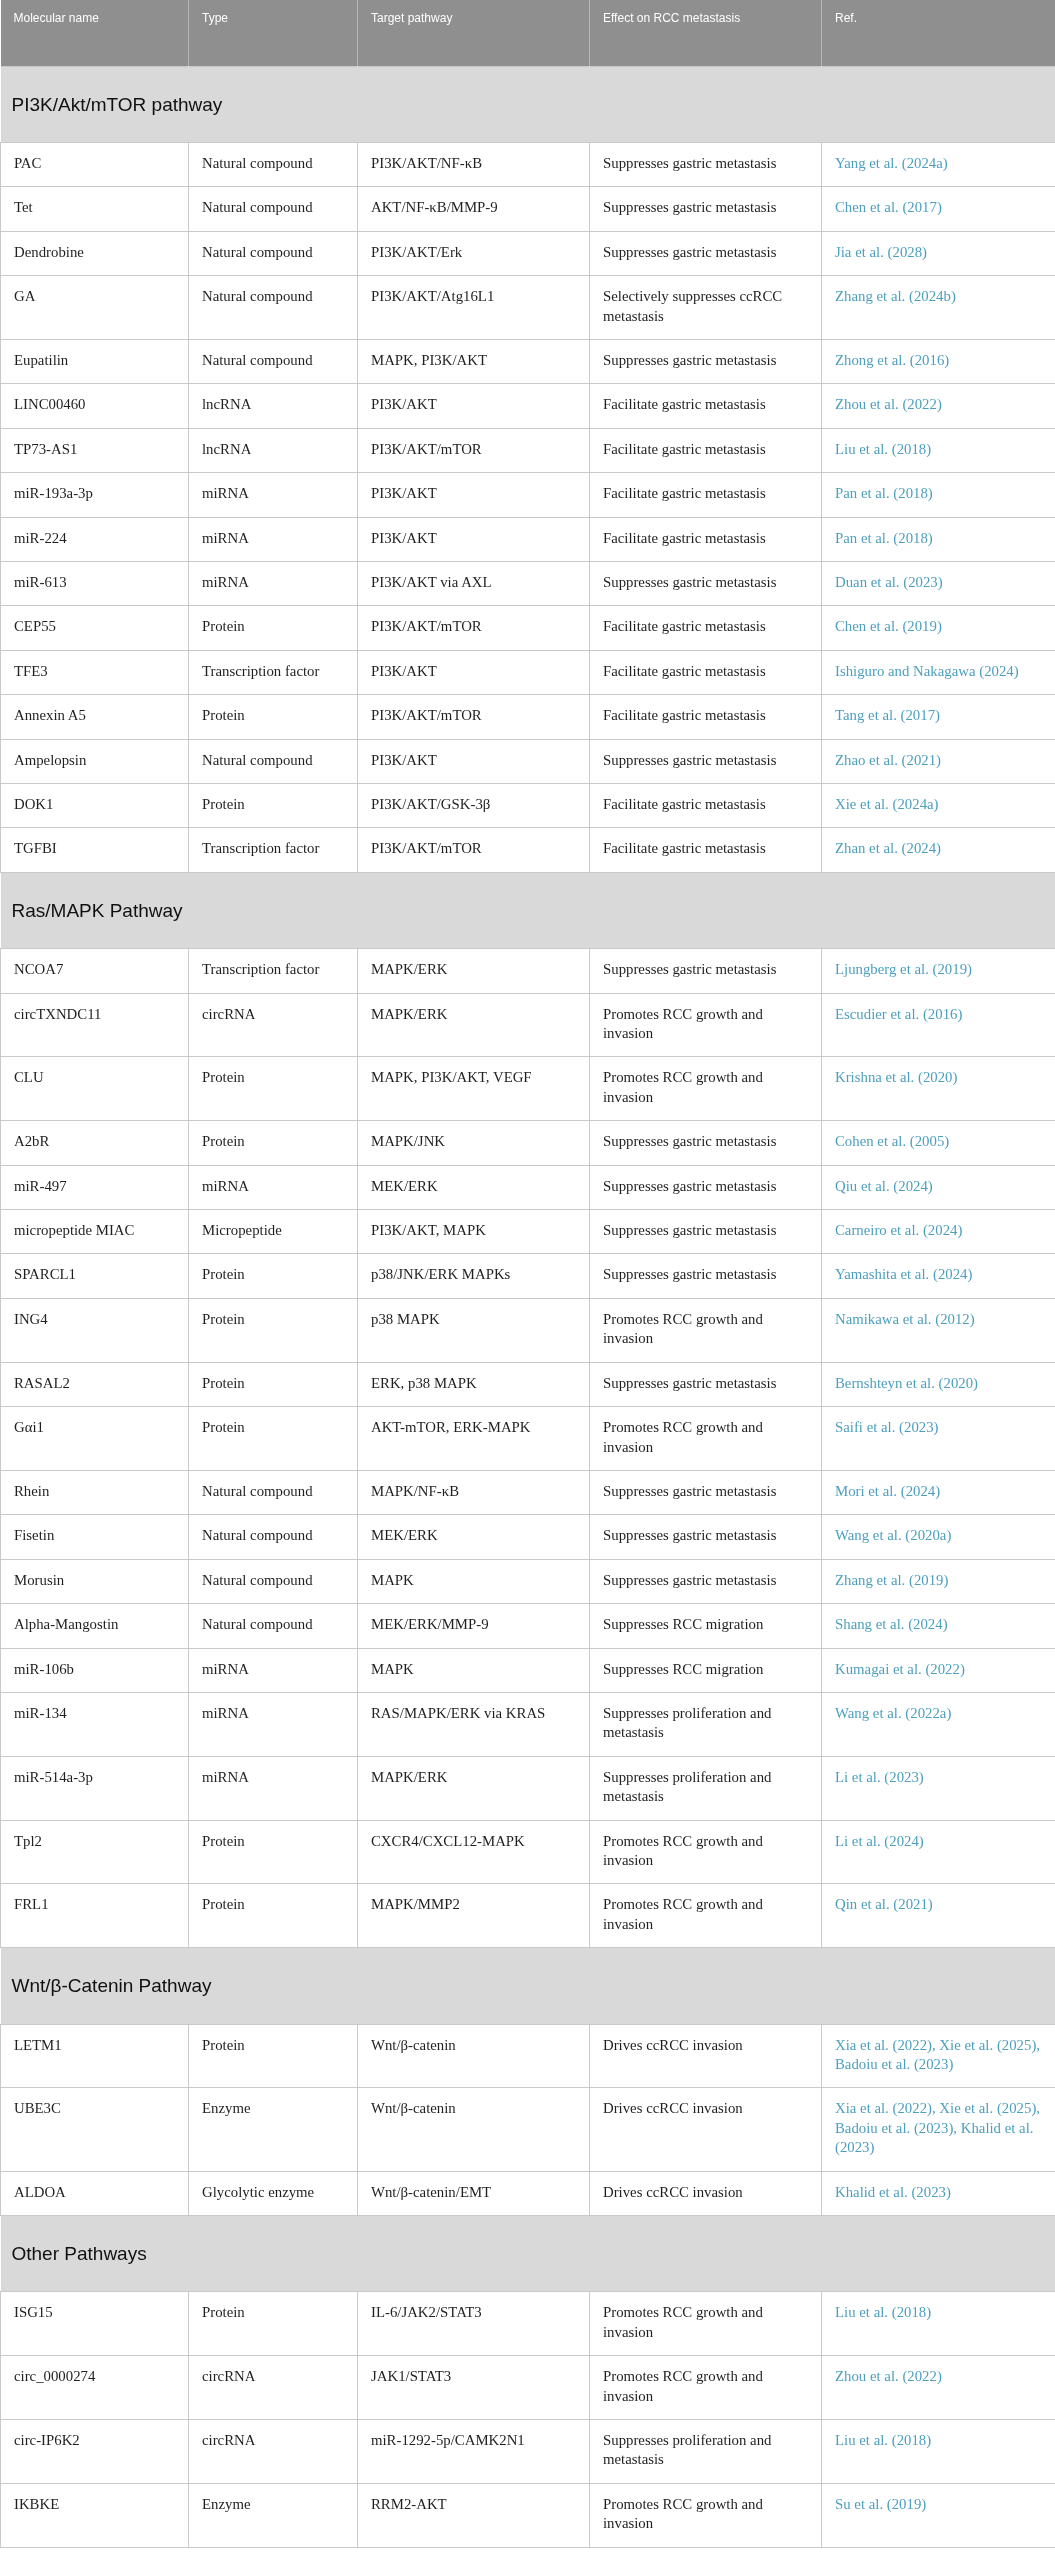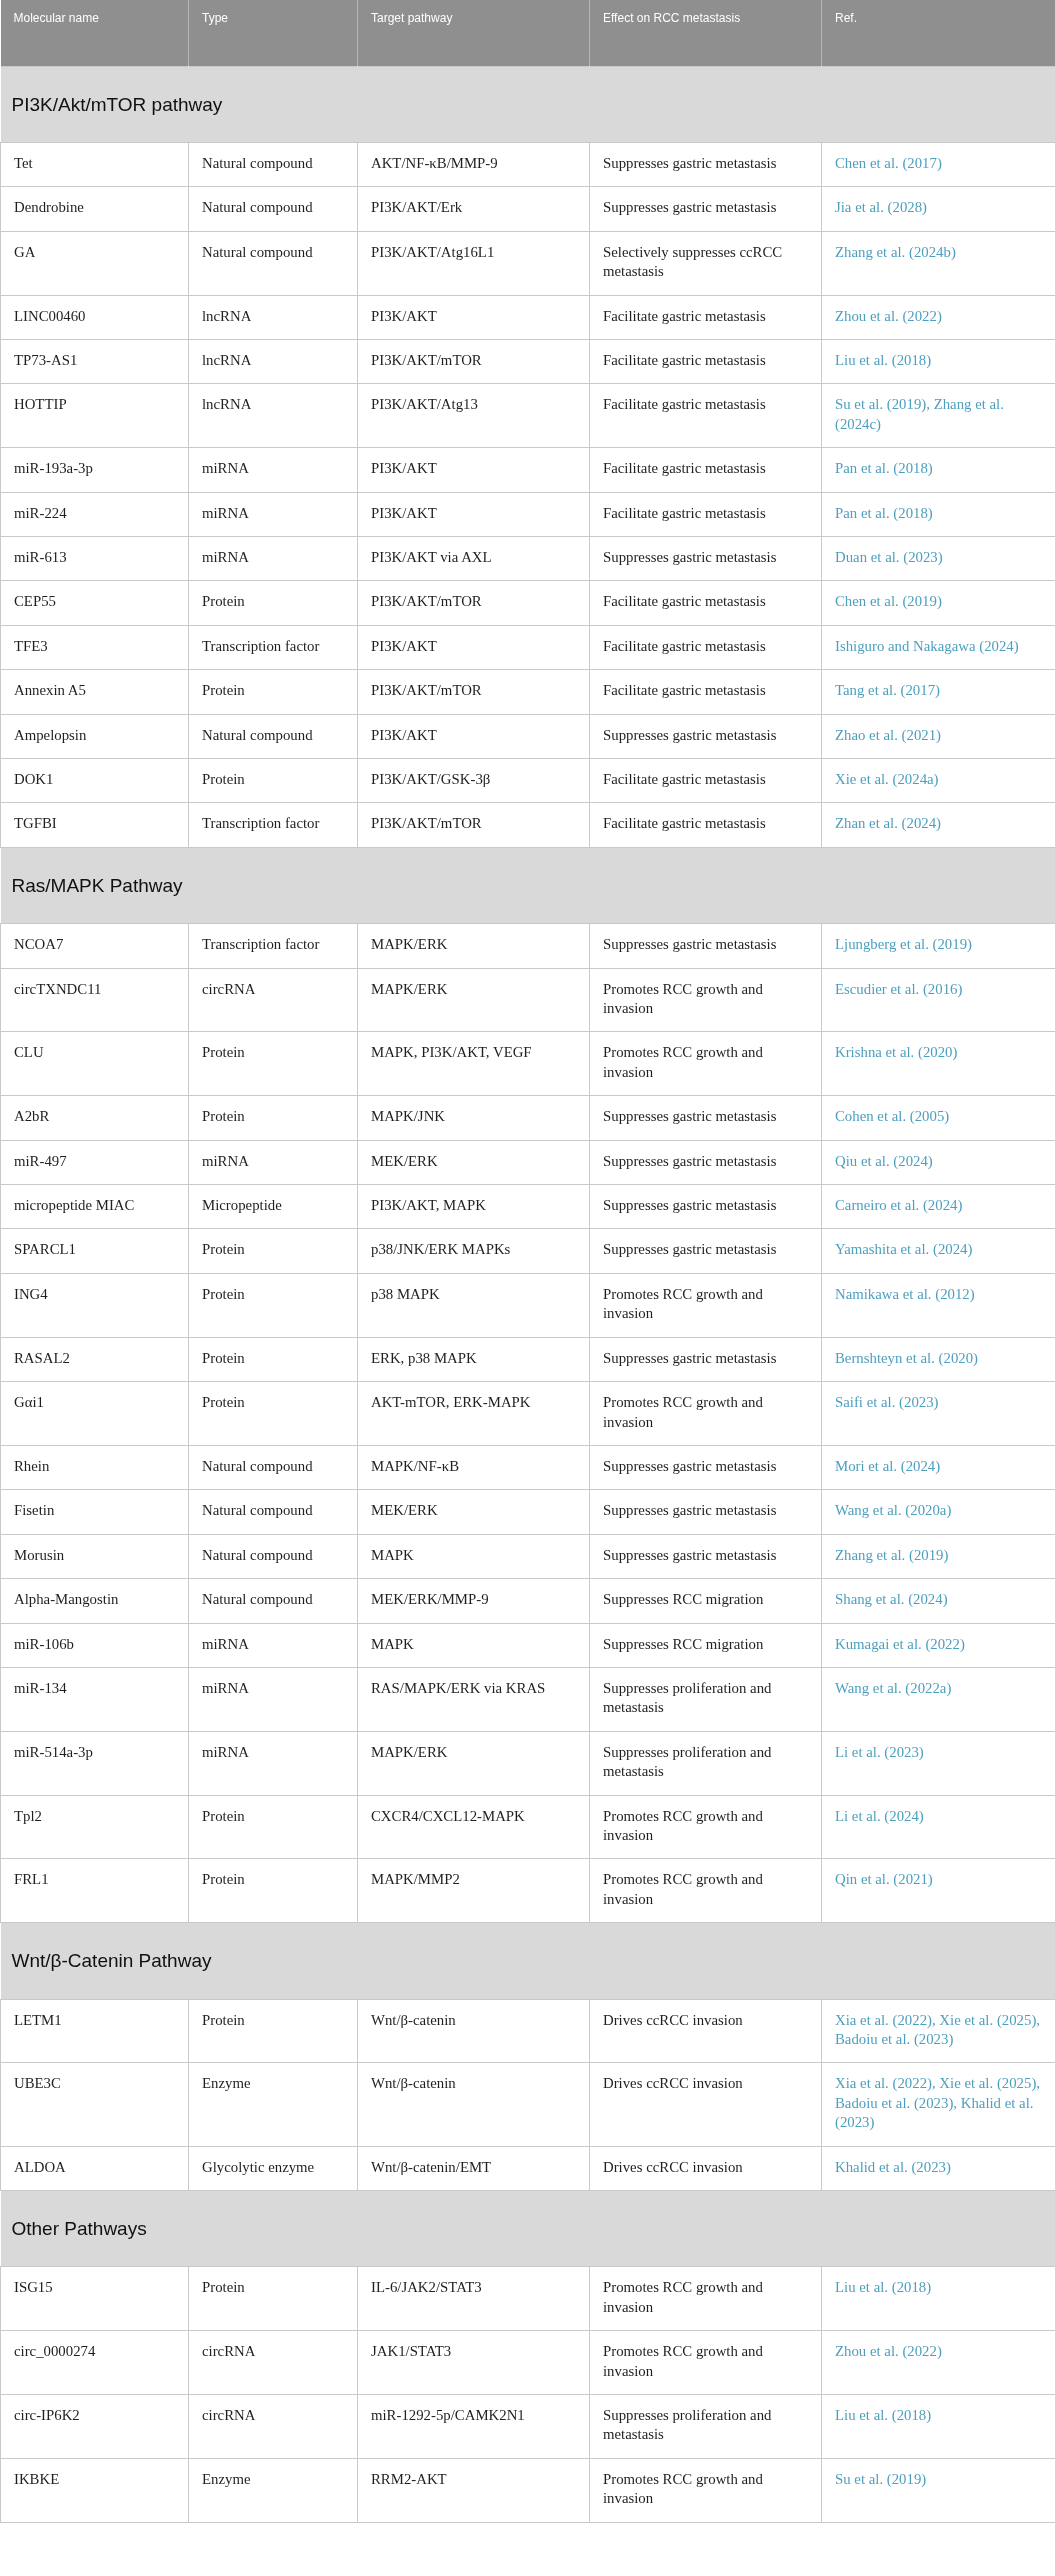--- a/index.html
+++ b/index.html
@@ -86,20 +86,27 @@
       <th><span class="th-label">Target pathway</span></th>
       <th class="th-effect"><span class="th-label">Effect on RCC metastasis</span></th>
       <th><span class="th-label">Ref.</span></th>
     </tr>
   </thead>
   <tbody id="table-body">
       <tr class="section-row">
         <td colspan="5">PI3K/Akt/mTOR pathway</td>
       </tr>
       <tr>
+        <td>PAC</td>
+        <td>Natural compound</td>
+        <td>PI3K/AKT/NF-κB</td>
+        <td>Suppresses gastric metastasis</td>
+        <td><a class="ref-link">Yang et al. (2024a)</a></td>
+      </tr>
+      <tr>
         <td>Tet</td>
         <td>Natural compound</td>
         <td>AKT/NF-κB/MMP-9</td>
         <td>Suppresses gastric metastasis</td>
         <td><a class="ref-link">Chen et al. (2017)</a></td>
       </tr>
       <tr>
         <td>Dendrobine</td>
         <td>Natural compound</td>
         <td>PI3K/AKT/Erk</td>
@@ -107,39 +114,39 @@
         <td><a class="ref-link">Jia et al. (2028)</a></td>
       </tr>
       <tr>
         <td>GA</td>
         <td>Natural compound</td>
         <td>PI3K/AKT/Atg16L1</td>
         <td>Selectively suppresses ccRCC metastasis</td>
         <td><a class="ref-link">Zhang et al. (2024b)</a></td>
       </tr>
       <tr>
+        <td>Eupatilin</td>
+        <td>Natural compound</td>
+        <td>MAPK, PI3K/AKT</td>
+        <td>Suppresses gastric metastasis</td>
+        <td><a class="ref-link">Zhong et al. (2016)</a></td>
+      </tr>
+      <tr>
         <td>LINC00460</td>
         <td>lncRNA</td>
         <td>PI3K/AKT</td>
         <td>Facilitate gastric metastasis</td>
         <td><a class="ref-link">Zhou et al. (2022)</a></td>
       </tr>
       <tr>
         <td>TP73-AS1</td>
         <td>lncRNA</td>
         <td>PI3K/AKT/mTOR</td>
         <td>Facilitate gastric metastasis</td>
         <td><a class="ref-link">Liu et al. (2018)</a></td>
-      </tr>
-      <tr>
-        <td>HOTTIP</td>
-        <td>lncRNA</td>
-        <td>PI3K/AKT/Atg13</td>
-        <td>Facilitate gastric metastasis</td>
-        <td><a class="ref-link">Su et al. (2019), Zhang et al. (2024c)</a></td>
       </tr>
       <tr>
         <td>miR-193a-3p</td>
         <td>miRNA</td>
         <td>PI3K/AKT</td>
         <td>Facilitate gastric metastasis</td>
         <td><a class="ref-link">Pan et al. (2018)</a></td>
       </tr>
       <tr>
         <td>miR-224</td>

